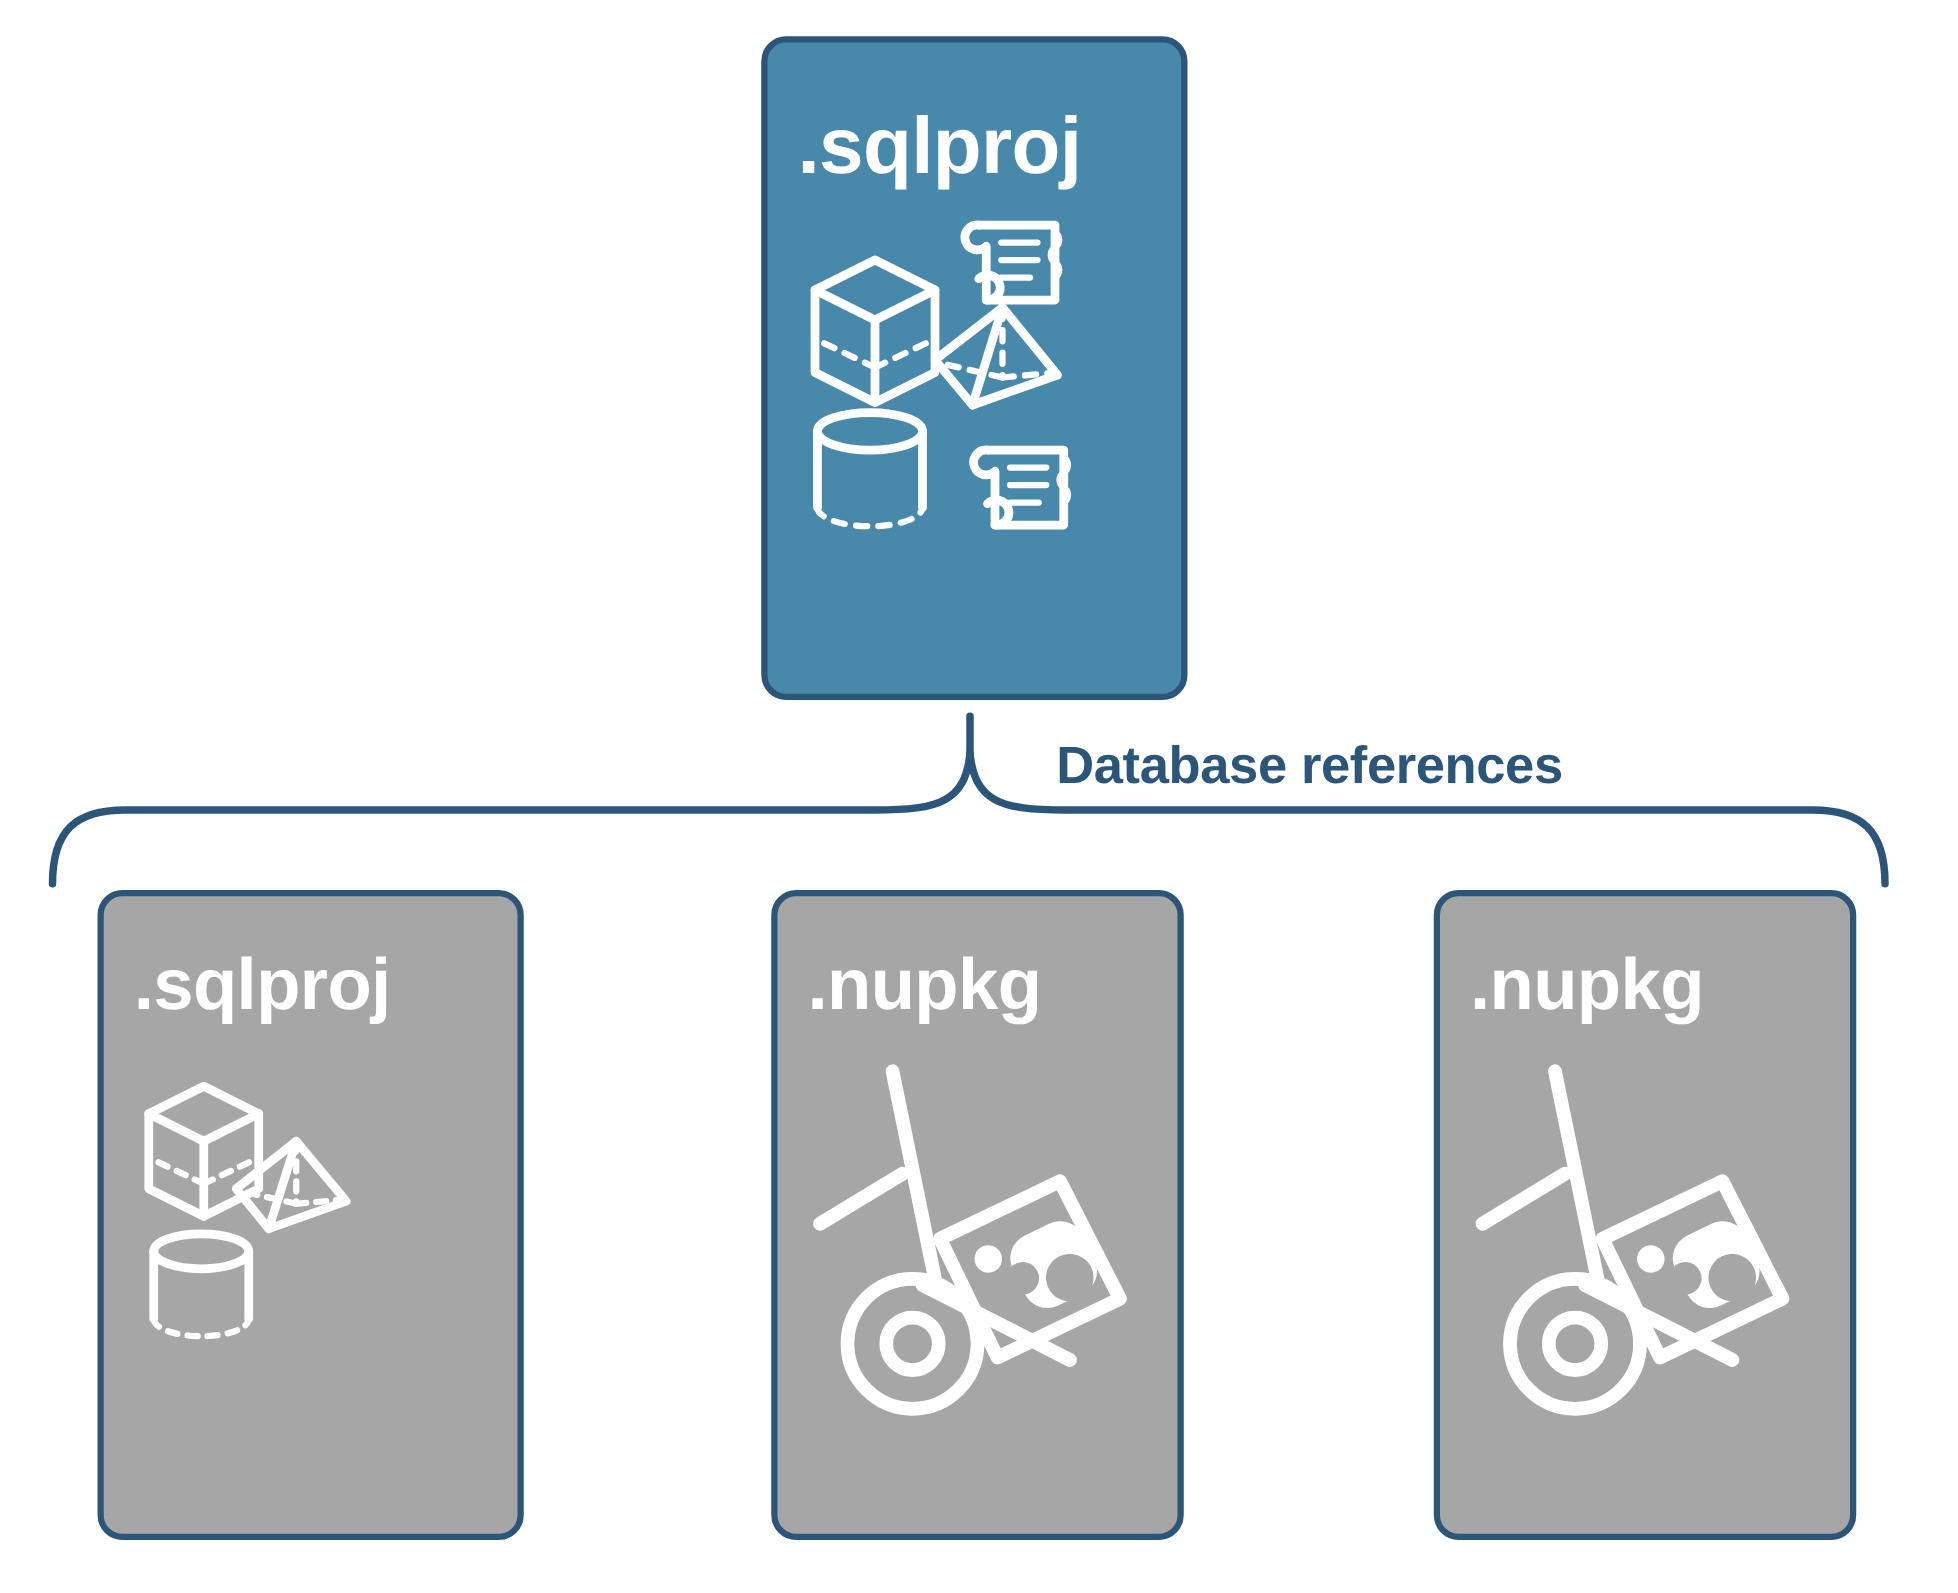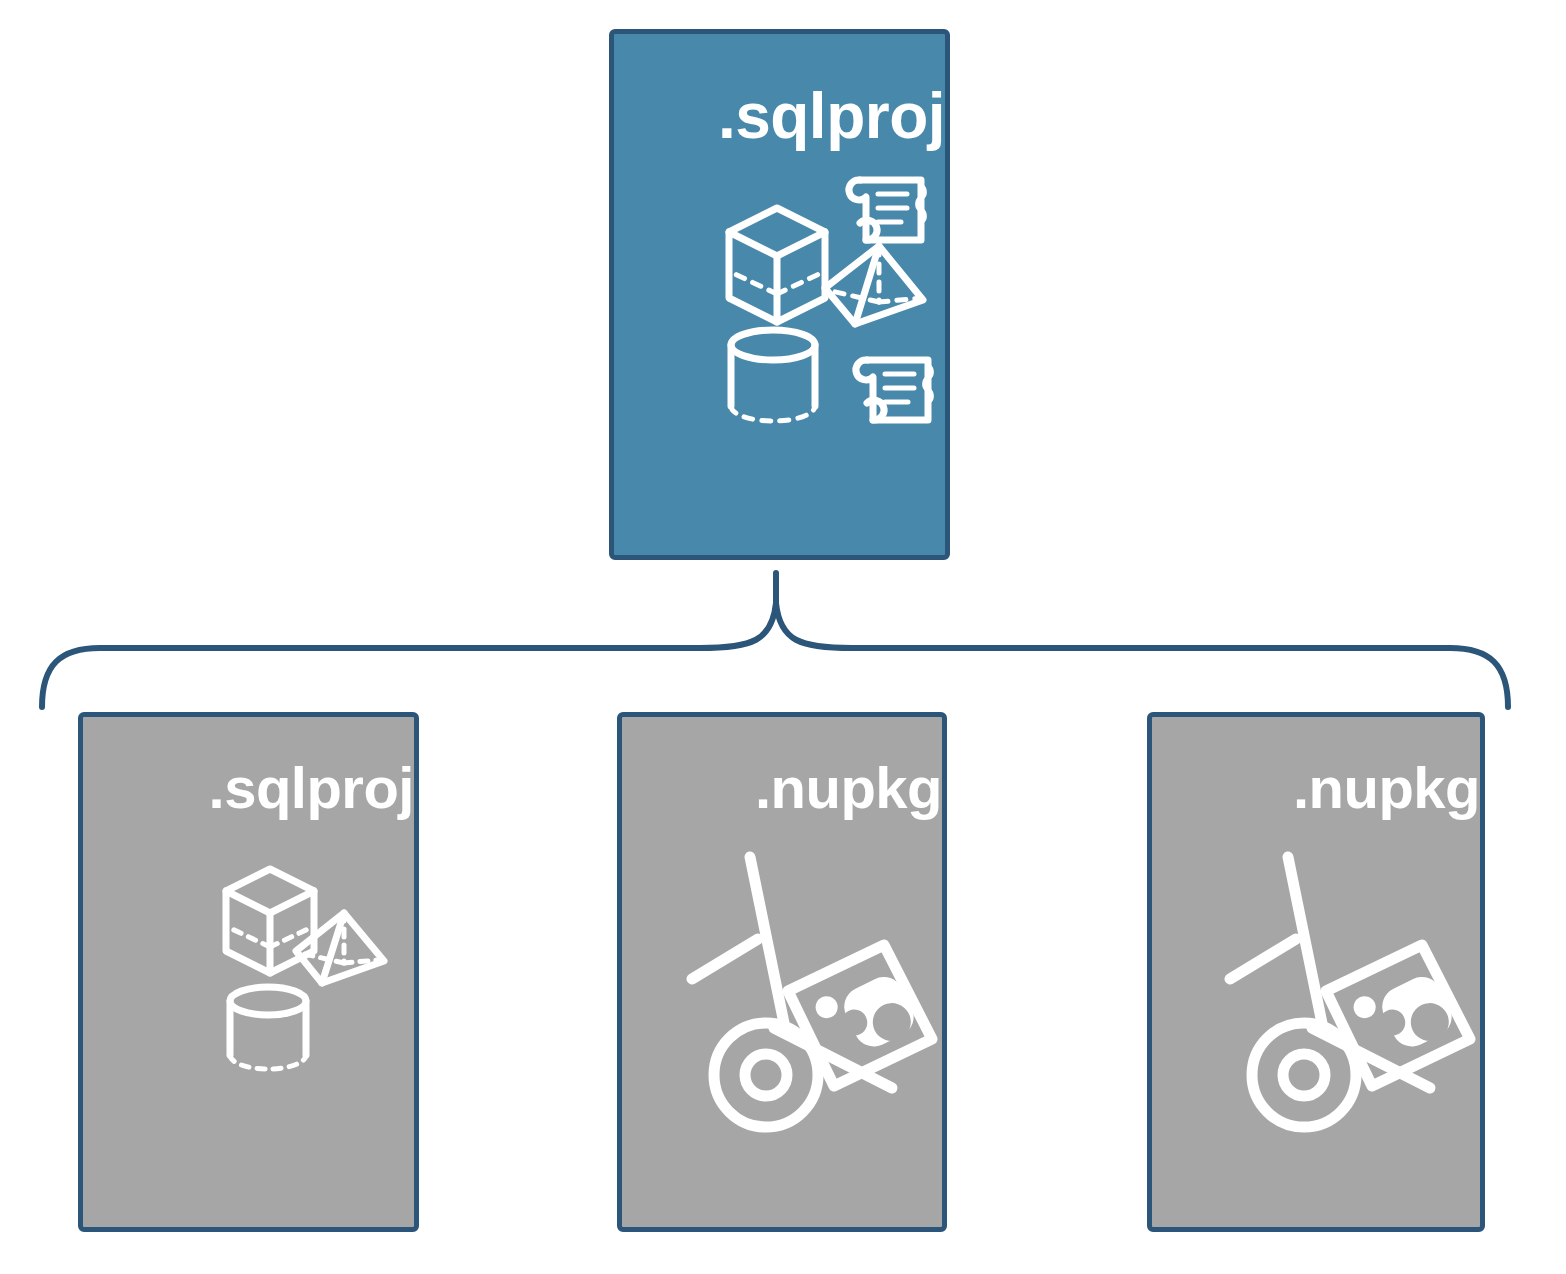--- a/index.html
+++ b/index.html
@@ -17,24 +17,25 @@
   #stage {
     position: absolute;
     left: 0; top: 0;
     width: 1566px;
     height: 1274px;
   }
   .node {
     position: absolute;
     box-sizing: border-box;
     border: 5px solid #2b5579;
-    border-radius: 6px;
+    border-radius: 20px;
     display: flex;
     flex-direction: column;
-    align-items: flex-end;
+    align-items: flex-start;
+    padding-left: 24px;
   }
   .node-title {
     color: #ffffff;
     font-weight: bold;
     letter-spacing: -0.5px;
     line-height: 1;
     white-space: nowrap;
     user-select: none;
   }
   #node-root {
@@ -149,20 +150,21 @@
         <path d="M776 18 L776 48"></path>
 
         <path d="M776 48 C 772 86, 752 93, 700 93 L 100 93
                  C 60 93, 42 110, 42 152"></path>
 
         <path d="M776 48 C 780 86, 800 93, 852 93 L 1450 93
                  C 1490 93, 1508 110, 1508 152"></path>
       </g>
     </svg>
   </div>
+  <div class="bracket-label">Database references</div>
 
   <div class="node node-gray" id="node-ref-0">
     <div class="node-title">.sqlproj</div>
     <div class="art">
       <svg width="200" height="230" viewBox="0 0 200 230" aria-hidden="true">
         <g fill="none" stroke="#ffffff" stroke-width="7" stroke-linejoin="round" stroke-linecap="round">
 
           <g>
             <path d="M12 48 L56 26 L100 48 L100 108 L56 130 L12 108 Z"></path>
             <path d="M12 48 L56 70 L100 48"></path>

